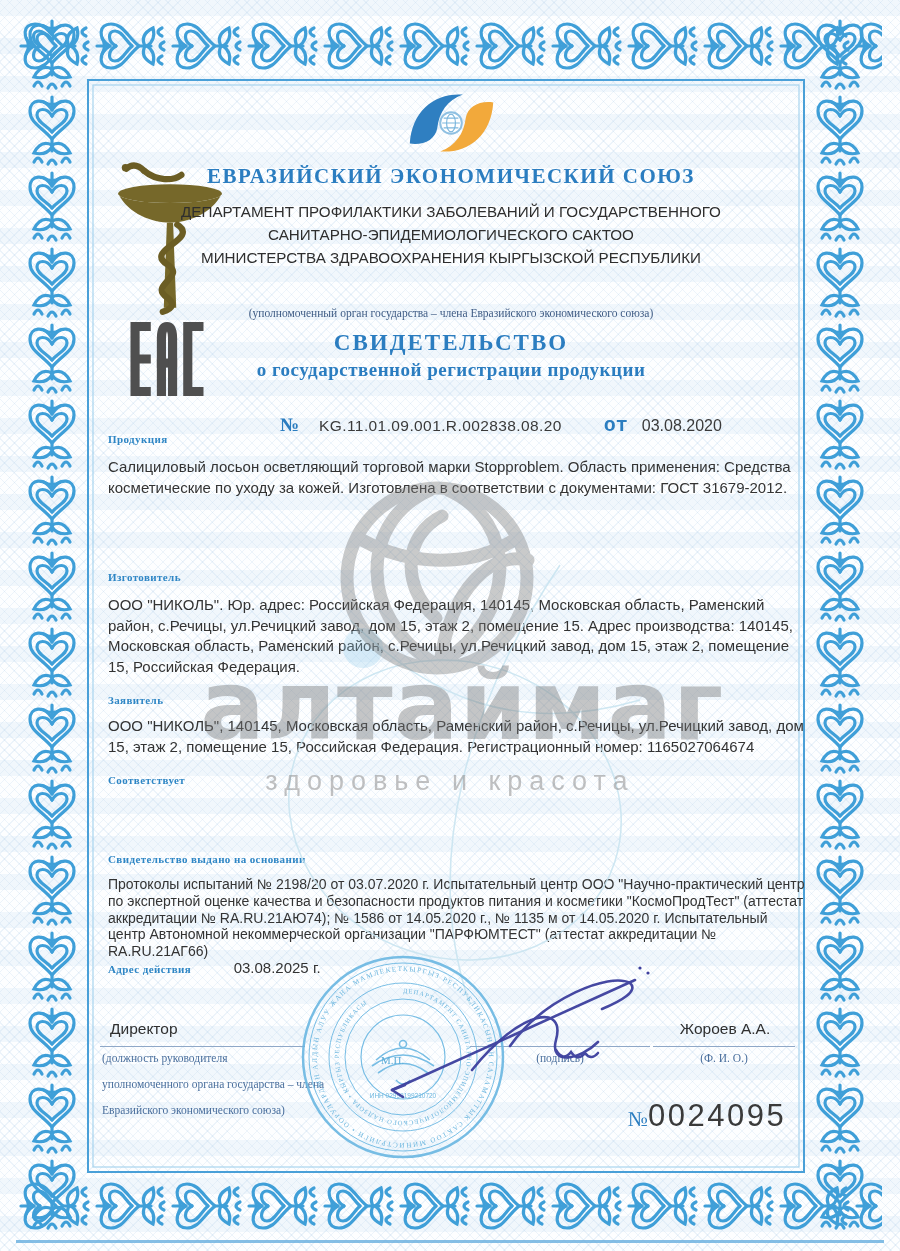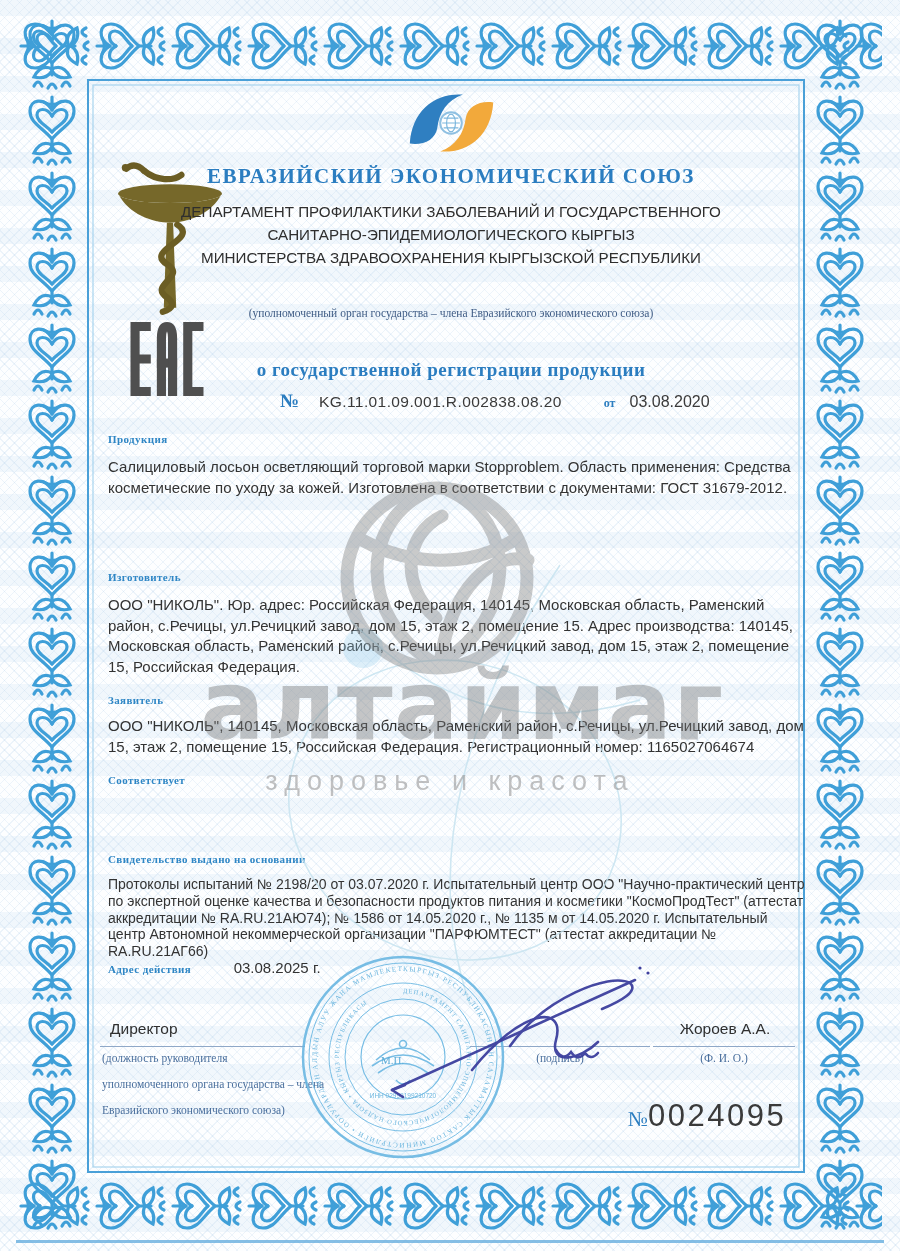--- a/index.html
+++ b/index.html
@@ -15,21 +15,21 @@
   .abs{position:absolute;}
   .center{text-align:center;}
   .union-title{font-family:"Liberation Serif",serif;font-weight:700;font-size:21px;letter-spacing:1.5px;color:#2b7dc0;}
   .auth-lines{font-size:15.2px;line-height:23px;color:#2e2e2e;font-weight:400;}
   .auth-note{font-family:"Liberation Serif",serif;font-size:11.5px;color:#3f5c85;}
   .doc-title{font-family:"Liberation Serif",serif;font-weight:700;font-size:23px;letter-spacing:2px;color:#2b7dc0;}
   .doc-subtitle{font-family:"Liberation Serif",serif;font-weight:700;font-size:19px;letter-spacing:.5px;color:#2b7dc0;}
   .reg-row{display:flex;align-items:baseline;white-space:nowrap;}
   .reg-no{font-family:"Liberation Serif",serif;font-weight:700;font-size:19px;color:#2b7dc0;}
   .reg-num{font-size:15.5px;letter-spacing:.4px;color:#3a3a3a;margin-left:20px;}
-  .reg-ot{font-family:Liberation Serif, serif;font-weight:700;font-size:12px;color:#2b7dc0;margin-left:42px;}
+  .reg-ot{font-family:Liberation Mono, monospace;font-weight:700;font-size:20px;color:#2b7dc0;margin-left:42px;margin-top:24px;}
   .reg-date{font-size:16px;color:#3a3a3a;margin-left:14px;}
   .sec-h{font-family:Liberation Serif, serif;font-weight:700;font-size:11px;letter-spacing:.4px;color:#2e86c5;}
   .sec-t{font-size:15px;line-height:20.5px;color:#333;width:700px;}
   .sec-t.tight{font-size:14px;line-height:16.8px;width:700px;}
   .rule{border-top:1px solid #8fa8c8;height:0;}
   .cap{font-family:"Liberation Serif",serif;font-size:11.5px;color:#4a6f9d;}
   .person{font-size:15.5px;color:#2f2f2f;}
   .serial{display:flex;align-items:baseline;}
   .serial-label{font-family:"Liberation Serif",serif;font-size:21px;color:#2b7dc0;}
   .serial-num{font-size:31px;color:#3a3a3a;letter-spacing:2.5px;}
@@ -103,35 +103,36 @@
       <path d="M30,20 C42,30 58,30 66,24"></path>
       <path d="M62,72 C84,86 30,96 52,110 C72,122 34,130 52,142 C60,148 58,153 48,156"></path>
     </g>
     <circle cx="12" cy="17" r="3.5" fill="#6b5d24"></circle>
   </svg>
 
   <div class="abs center union-title" style="left:95px;top:164px;width:712px;">ЕВРАЗИЙСКИЙ ЭКОНОМИЧЕСКИЙ СОЮЗ</div>
 
   <div class="abs center auth-lines" style="left:95px;top:200px;width:712px;">
     <div>ДЕПАРТАМЕНТ ПРОФИЛАКТИКИ ЗАБОЛЕВАНИЙ И ГОСУДАРСТВЕННОГО</div>
-    <div>САНИТАРНО-ЭПИДЕМИОЛОГИЧЕСКОГО КЫРГЫЗ</div>
+    <div>САНИТАРНО-ЭПИДЕМИОЛОГИЧЕСКОГО САКТОО</div>
     <div>МИНИСТЕРСТВА ЗДРАВООХРАНЕНИЯ КЫРГЫЗСКОЙ РЕСПУБЛИКИ</div>
   </div>
 
   <div class="abs center auth-note" style="left:95px;top:307px;width:712px;">(уполномоченный орган государства – члена Евразийского экономического союза)</div>
 
   <svg class="abs noint" style="left:130px;top:322px;" width="74" height="74" viewBox="0 0 72 73">
     <g fill="#4f4f4f">
       <path d="M0,0 H20 V9 H9 V32 H20 V41 H9 V64 H20 V73 H0 Z"></path>
       <rect x="26" y="36" width="20" height="9"></rect>
       <path d="M52,0 H72 V9 H61 V64 H72 V73 H52 Z"></path>
     </g>
     <path d="M30.5,73 V16 Q30.5,4.5 36,4.5 Q41.5,4.5 41.5,16 V73" stroke="#4f4f4f" stroke-width="9" fill="none"></path>
   </svg>
 
+  <div class="abs center doc-title" style="left:95px;top:330px;width:712px;">СВИДЕТЕЛЬСТВО</div>
   <div class="abs center doc-subtitle" style="left:95px;top:359px;width:712px;">о государственной регистрации продукции</div>
 
   <div class="abs reg-row" style="left:280px;top:390px;">
     <span class="reg-no">№</span>
     <span class="reg-num">KG.11.01.09.001.R.002838.08.20</span>
     <span class="reg-ot">от</span>
     <span class="reg-date">03.08.2020</span>
   </div>
 
   <div class="abs sec-h" style="left:108px;top:433px;">Продукция</div>

